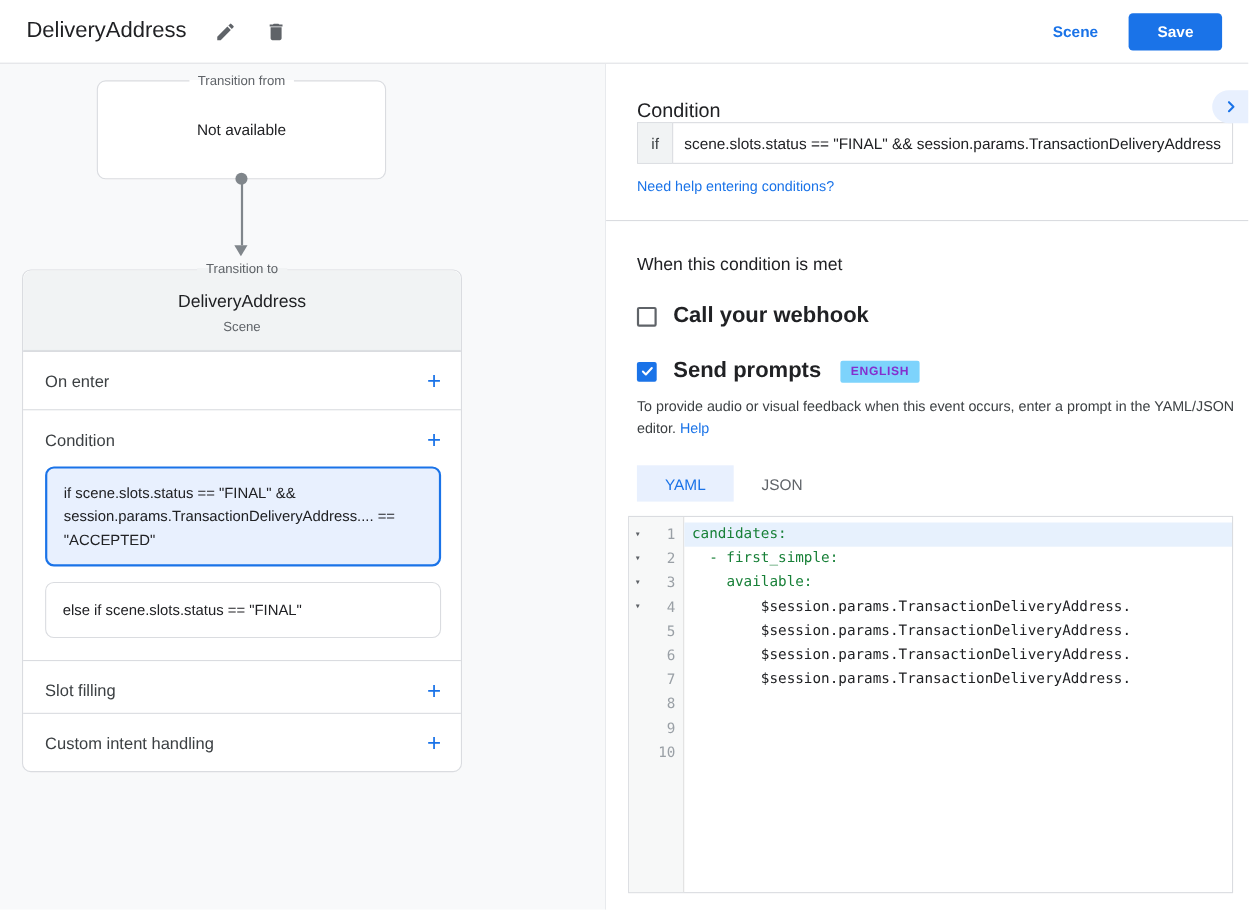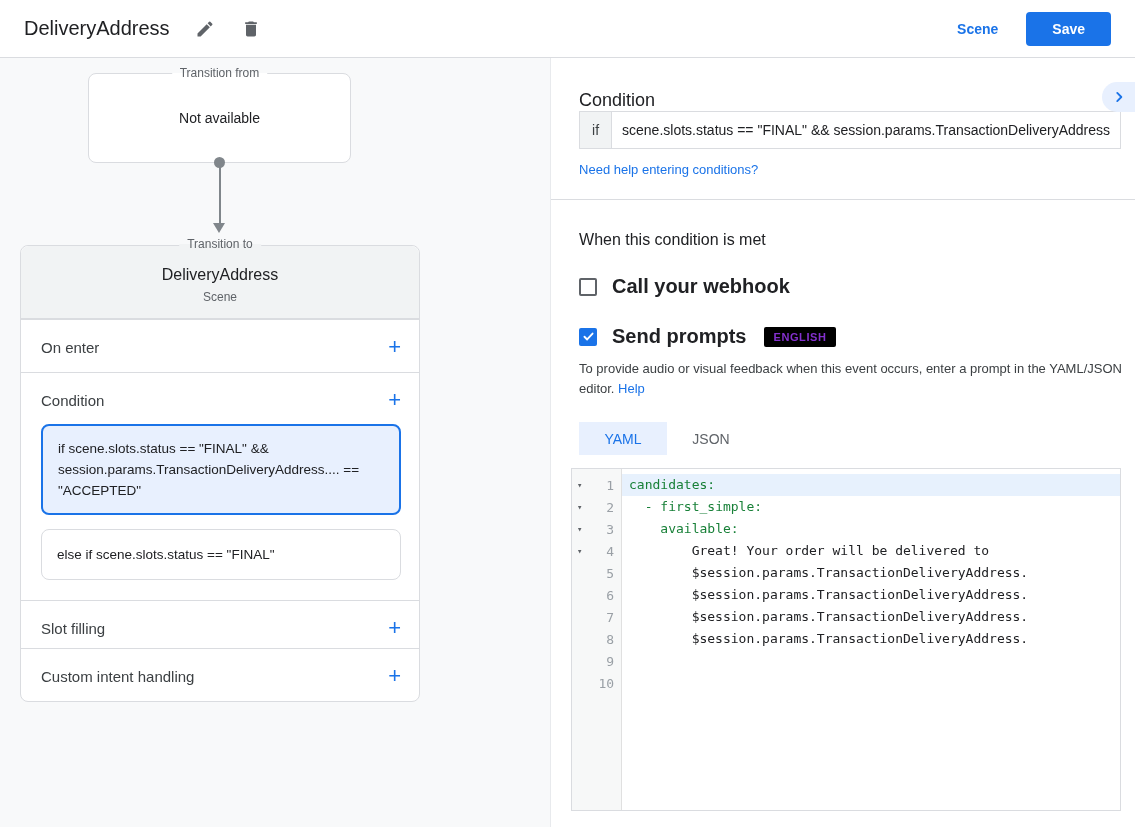--- a/index.html
+++ b/index.html
@@ -78,21 +78,21 @@
 
   .panel-divider { border-bottom:1px solid #dadce0; margin:21px 0 0 -28px; }
 
   .when-heading { font-size:16px; font-weight:400; color:#202124; margin-top:31px; }
 
   .check-row { display:flex; align-items:center; margin-top:26px; }
   .checkbox { width:18px; height:18px; border-radius:2px; flex:none; cursor:pointer; }
   .checkbox.unchecked { border:2px solid #5f6368; background:#fff; }
   .checkbox.checked { background:#1a73e8; display:flex; align-items:center; justify-content:center; }
   .check-label { font-size:20px; font-weight:700; color:#202124; margin-left:15px; cursor:pointer; }
-  .lang-badge { margin-left:18px; background:#000000; color:#8430ce; font-size:11px;
+  .lang-badge { margin-left:18px; background:#7dd3fc; color:#8430ce; font-size:11px;
     font-weight:700; letter-spacing:0.6px; padding:4px 9px; border-radius:2px; }
 
   .desc-text { margin-top:11px; font-size:13px; line-height:20px; color:#3c4043; max-width:578px; }
   .inline-link { color:#1a73e8; cursor:pointer; }
 
   .tabs { display:flex; margin-top:23px; }
   .tab { width:88px; height:33px; display:flex; align-items:center; justify-content:center;
     font-size:14px; font-weight:400; cursor:pointer; }
   .tab.active { color:#1a73e8; background:#e8f0fe; }
   .tab.inactive { color:#5f6368; }
@@ -269,21 +269,20 @@
           </div>
           <div class="gutter-row">
             <span class="fold"></span>
             <span class="lnum">10</span>
           </div>
         </div>
       <div class="code-area">
           <div class="code-row active"><span class="tok-key">candidates:</span></div>
           <div class="code-row"><span class="tok-plain">  </span><span class="tok-key">- first_simple:</span></div>
           <div class="code-row"><span class="tok-plain">    </span><span class="tok-key">available:</span></div>
-          <div class="code-row"><span class="tok-plain">        Great! Your order will be delivered to</span></div>
           <div class="code-row"><span class="tok-plain">        $session.params.TransactionDeliveryAddress.</span></div>
           <div class="code-row"><span class="tok-plain">        $session.params.TransactionDeliveryAddress.</span></div>
           <div class="code-row"><span class="tok-plain">        $session.params.TransactionDeliveryAddress.</span></div>
           <div class="code-row"><span class="tok-plain">        $session.params.TransactionDeliveryAddress.</span></div>
           <div class="code-row"></div>
         </div>
     </div>
 
   </div>
 </div>

